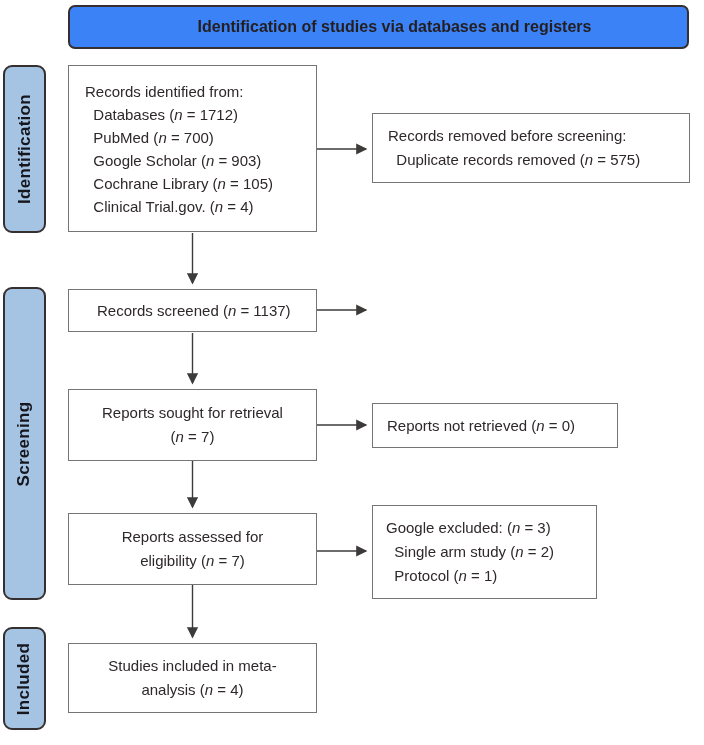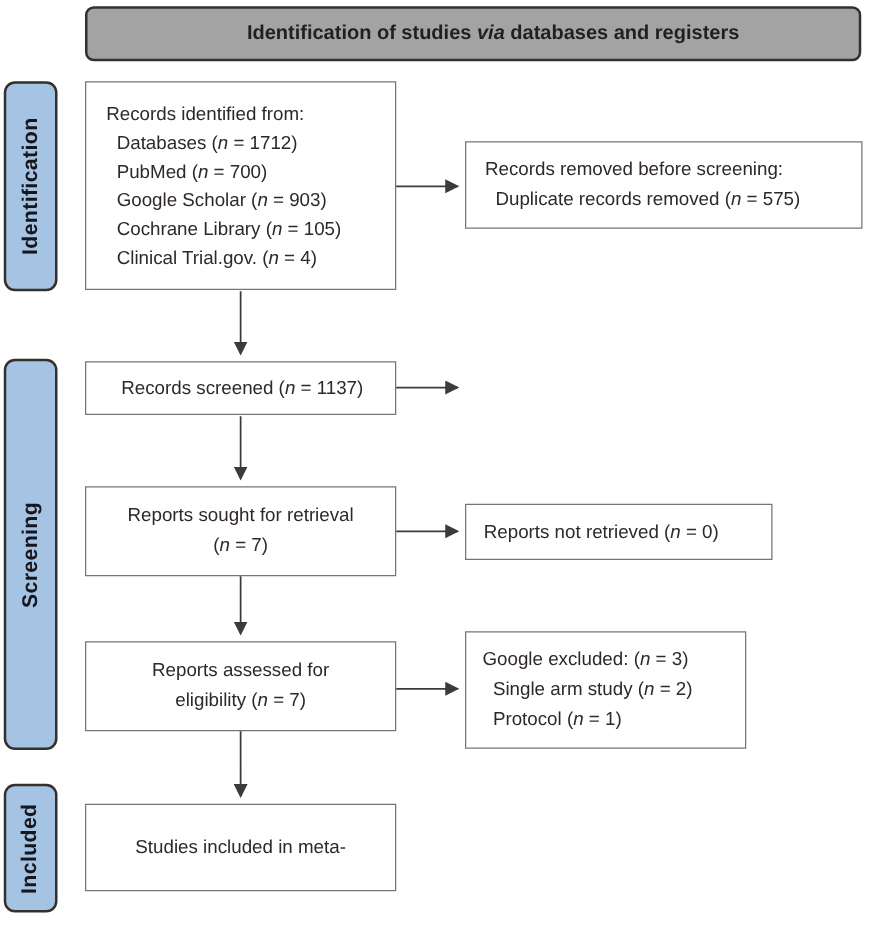--- a/index.html
+++ b/index.html
@@ -7,21 +7,21 @@
     position:relative; width:704px; height:745px; background:#ffffff;
     font-family:"Liberation Sans","DejaVu Sans",sans-serif; overflow:hidden;
   }
   
   #banner {
     position:absolute; left:68px; top:5px; width:621px; height:44px;
     background:#F2C14A; border:2px solid #35302f; border-radius:7px;
     box-sizing:border-box; display:flex; align-items:center; justify-content:center;
     font-weight:bold; font-size:16px; color:#241e1f; white-space:pre;
   }
-  #banner .via { font-style:italic; }
+  #banner .via { }
   
   .stage {
     position:absolute; left:3px; width:43px; background:#A5C3E2;
     border:2px solid #35302f; border-radius:9px; box-sizing:border-box;
     display:flex; align-items:center; justify-content:center;
   }
   .stage span {
     transform:rotate(-90deg); white-space:nowrap; font-weight:bold;
     font-size:17px; color:#16161e; letter-spacing:0.3px;
   }
@@ -50,21 +50,21 @@
   #r4 { left:372px; top:505px; width:225px; height:94px;  padding-left:13px; }
   
   #arrows { position:absolute; left:0; top:0; pointer-events:none; }
   #arrows line { stroke:#3d3a3a; stroke-width:1.4; }
 </style>
 </head>
 <body>
 
 <div id="canvas">
 
-  <div id="banner" style="background: #a3a3a3; padding-left: 32px;"><span>Identification of studies </span><span class="via">via</span><span> databases and registers</span></div>
+  <div id="banner" style="background: #3b82f6; padding-left: 32px;"><span>Identification of studies </span><span class="via">via</span><span> databases and registers</span></div>
 
   <div class="stage" id="stage-identification" style="background: rgb(165, 195, 226);">
     <span>Identification</span>
   </div>
   <div class="stage" id="stage-screening" style="background: rgb(165, 195, 226);">
     <span>Screening</span>
   </div>
   <div class="stage" id="stage-included" style="background: rgb(165, 195, 226);">
     <span>Included</span>
   </div>
@@ -95,20 +95,21 @@
       <div class="ln"><span>Reports assessed for</span></div>
       <div class="ln"><span>eligibility (</span><i>n</i><span> = 7)</span></div>
     </div>
   <div class="box la" id="r4">
       <div class="ln"><span>Google excluded: (</span><i>n</i><span> = 3)</span></div>
       <div class="ln"><span>  Single arm study (</span><i>n</i><span> = 2)</span></div>
       <div class="ln"><span>  Protocol (</span><i>n</i><span> = 1)</span></div>
     </div>
   <div class="box ca" id="b5">
       <div class="ln"><span>Studies included in meta-</span></div>
+      <div class="ln"><span>analysis (</span><i>n</i><span> = 4)</span></div>
     </div>
 
   <svg id="arrows" width="704" height="745" viewBox="0 0 704 745">
     <defs>
       <marker id="ah" markerWidth="9" markerHeight="8" refX="7" refY="4" orient="auto">
         <path d="M0,0 L8,4 L0,8 Z" fill="#3d3a3a"></path>
       </marker>
     </defs>
     <line x1="317" y1="149" x2="366" y2="149" marker-end="url(#ah)"></line>
     <line x1="192.5" y1="233" x2="192.5" y2="283" marker-end="url(#ah)"></line>

